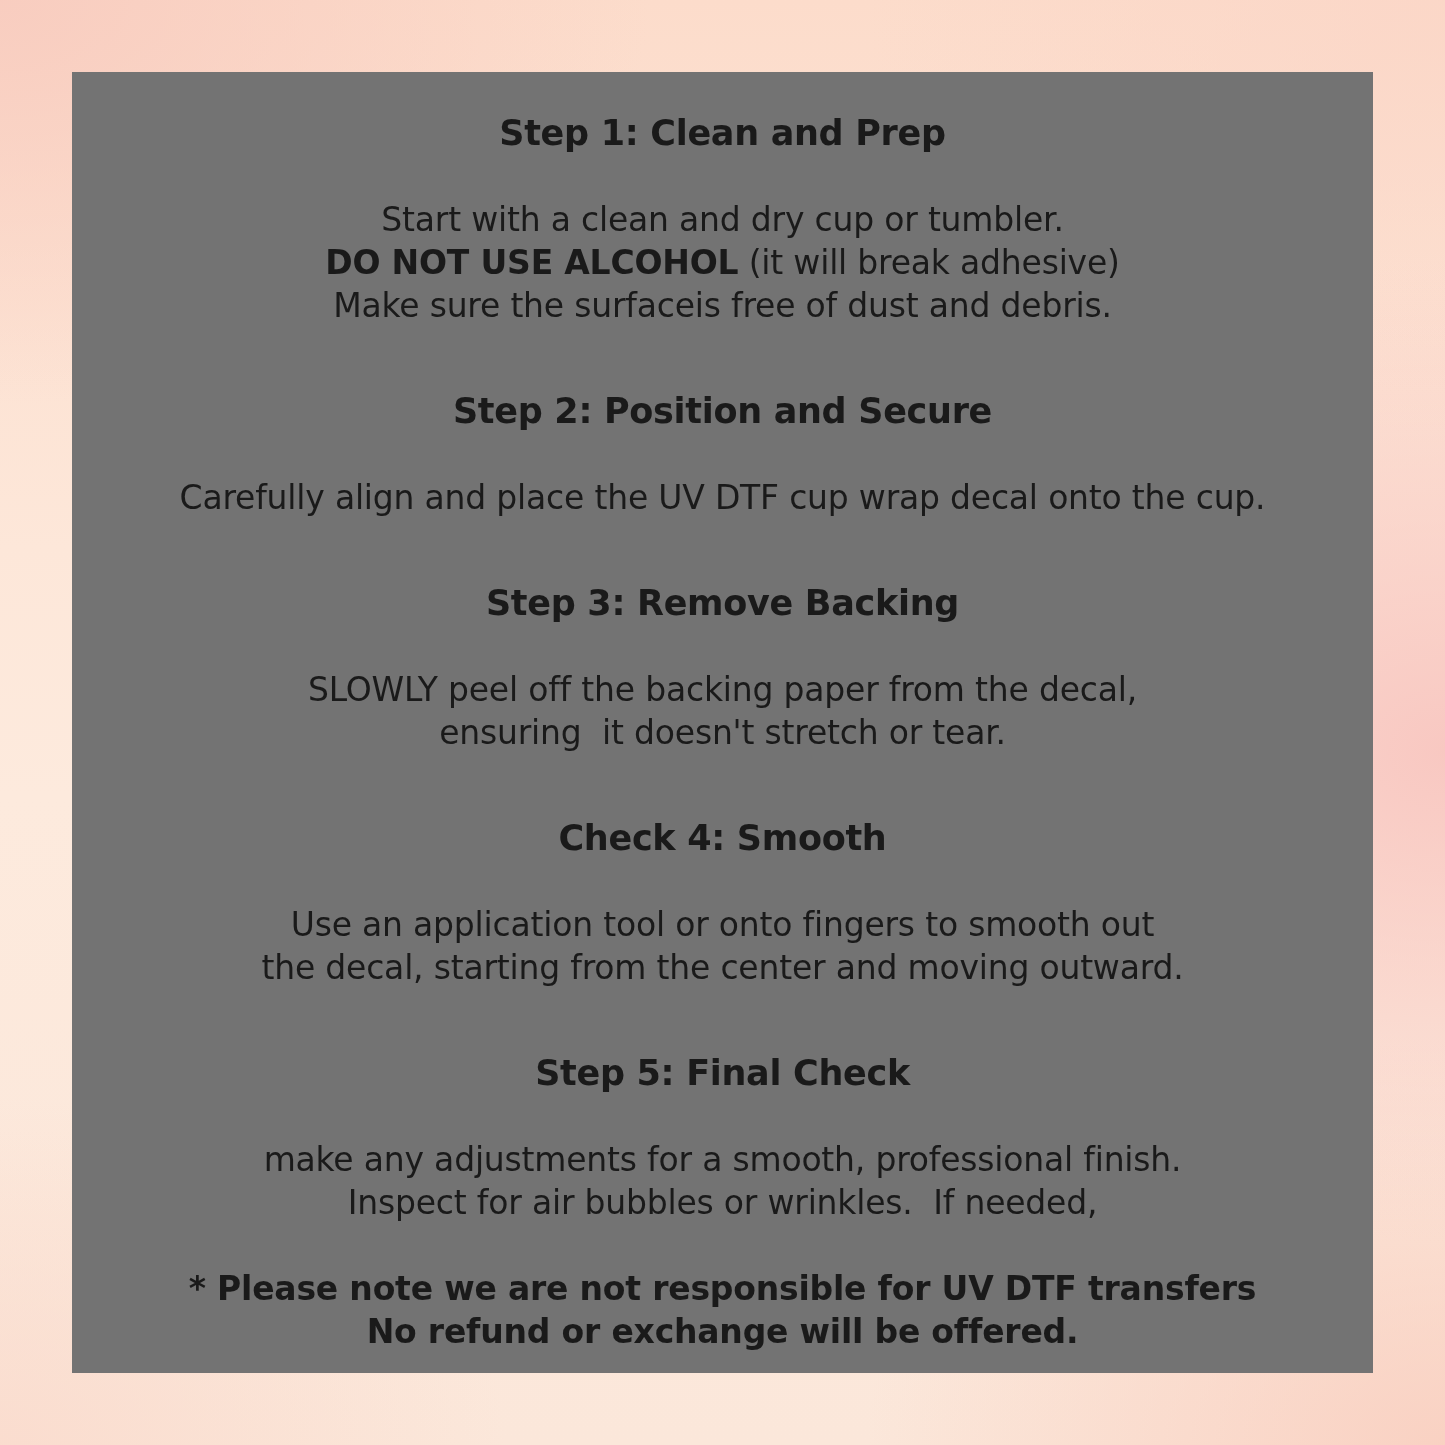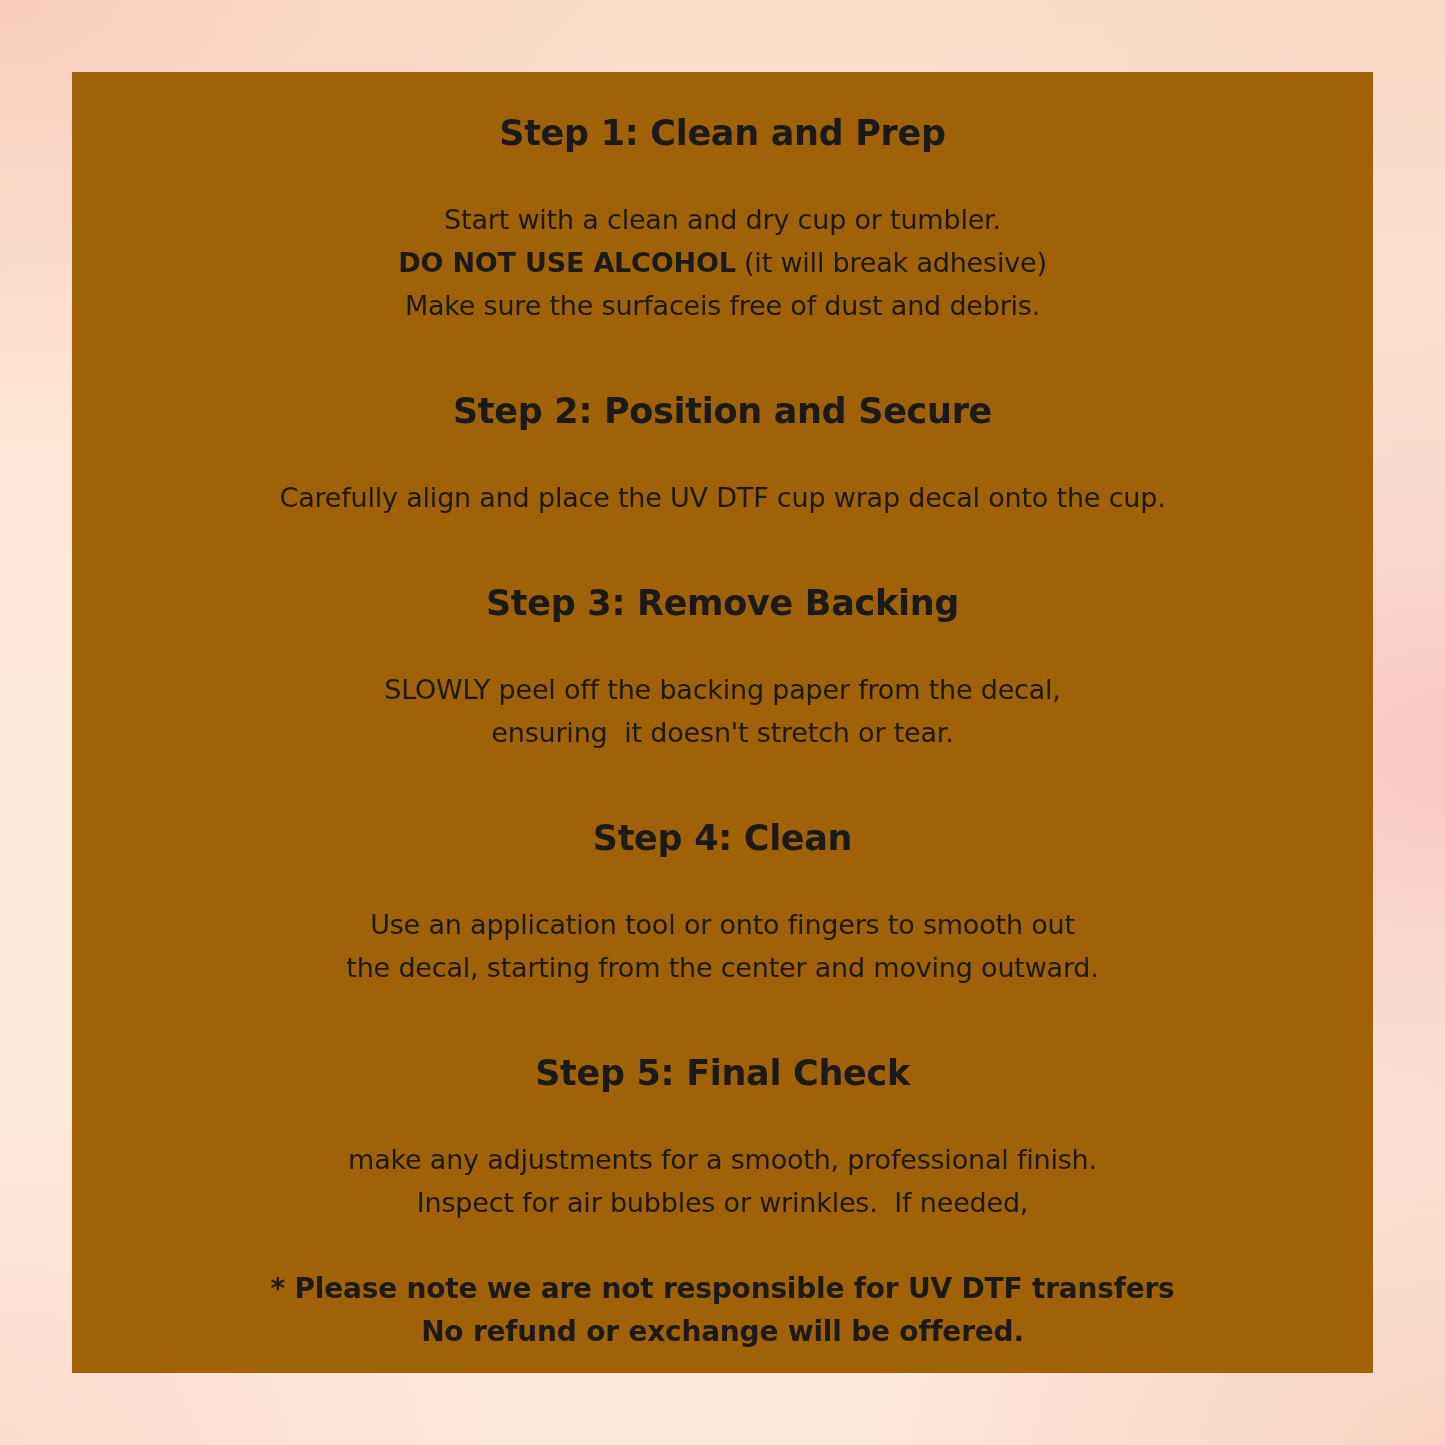--- a/index.html
+++ b/index.html
@@ -20,56 +20,56 @@
       radial-gradient(40% 28% at 100% 100%, rgba(249,207,192,0.9) 0%, rgba(249,207,192,0) 100%),
       radial-gradient(35% 24% at 0% 100%, rgba(250,218,204,0.8) 0%, rgba(250,218,204,0) 100%),
       linear-gradient(180deg, #fcdccb 0%, #fde7d9 38%, #fdeadd 55%, #fbe7da 100%);
   }
   .card {
     position: absolute;
     top: 72px;
     left: 72px;
     right: 72px;
     bottom: 72px;
-    background: #a16207;
+    background: #737373;
     text-align: center;
     padding: 40px 18px 0 18px;
     box-sizing: border-box;
     color: #1a1a1a;
   }
   h2 {
     margin: 0;
     font-size: 35px;
     font-weight: 700;
     line-height: 43px;
     letter-spacing: -0.3px;
   }
   .step-body {
     margin: 43px 0 0 0;
-    font-size: 27px;
+    font-size: 33px;
     font-weight: 400;
     line-height: 43px;
     letter-spacing: -0.2px;
   }
   .section {
     margin-top: 63px;
   }
   .section:first-child {
     margin-top: 0;
   }
   .line {
     display: block;
     white-space: pre-wrap;
   }
   .line b {
     font-weight: 700;
   }
   .disclaimer {
     margin-top: 43px;
-    font-size: 28px;
+    font-size: 33px;
     font-weight: 700;
     line-height: 43px;
     letter-spacing: -0.2px;
   }
 </style>
 </head>
 <body>
 
 <div class="card">
 
@@ -91,21 +91,21 @@
 
   <div class="section">
     <h2>Step 3: Remove Backing</h2>
     <p class="step-body">
       <span class="line">SLOWLY peel off the backing paper from the decal,</span>
       <span class="line">ensuring  it doesn't stretch or tear.</span>
     </p>
   </div>
 
   <div class="section">
-    <h2>Step 4: Clean</h2>
+    <h2>Check 4: Smooth</h2>
     <p class="step-body">
       <span class="line">Use an application tool or onto fingers to smooth out</span>
       <span class="line">the decal, starting from the center and moving outward.</span>
     </p>
   </div>
 
   <div class="section">
     <h2>Step 5: Final Check</h2>
     <p class="step-body">
       <span class="line">make any adjustments for a smooth, professional finish.</span>

